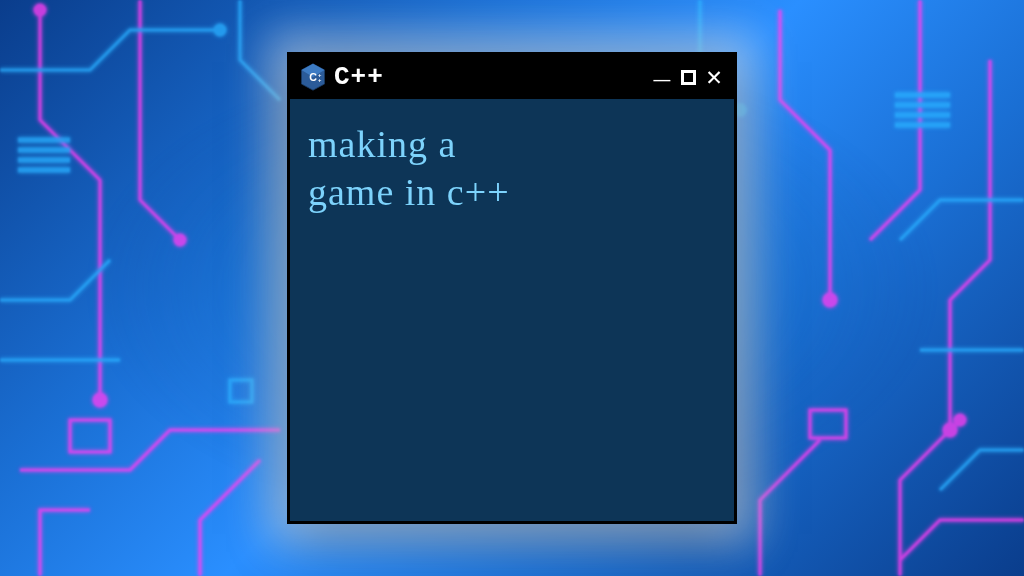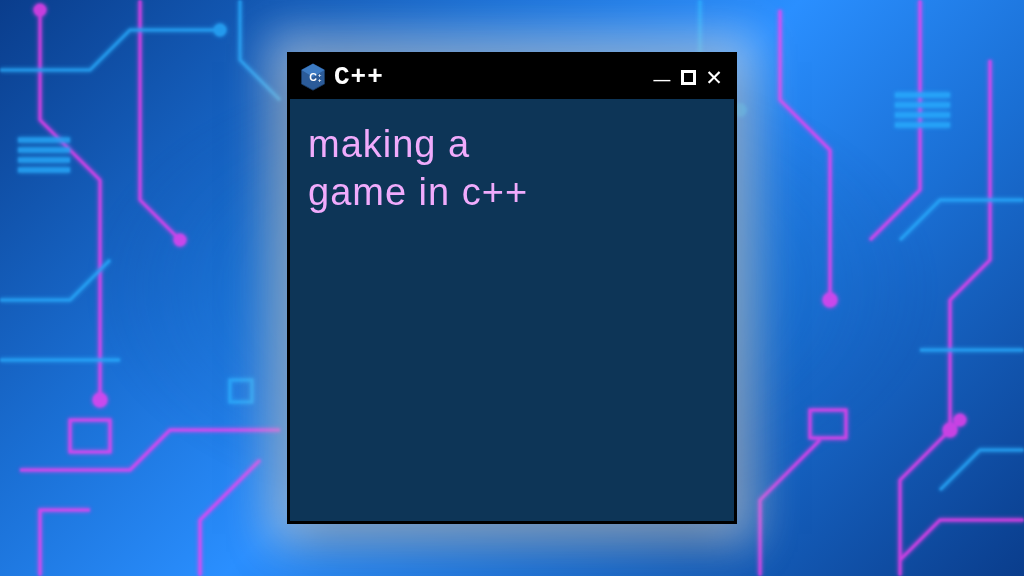--- a/index.html
+++ b/index.html
@@ -95,22 +95,22 @@
       width: 15px;
       height: 15px;
       border: 3px solid #fff;
     }
     .ctrl-close {
       font-size: 26px;
     }
 
     .content {
       padding: 22px 18px;
-      color: #f0abfc;
-      font-family: Liberation Sans, sans-serif;
+      color: #7dd3fc;
+      font-family: Liberation Serif, serif;
       font-size: 38px;
       line-height: 1.25;
       white-space: pre-wrap;
       letter-spacing: 1px;
     }
   </style>
 </head>
 <body>
 
 <div class="bg-circuit">

